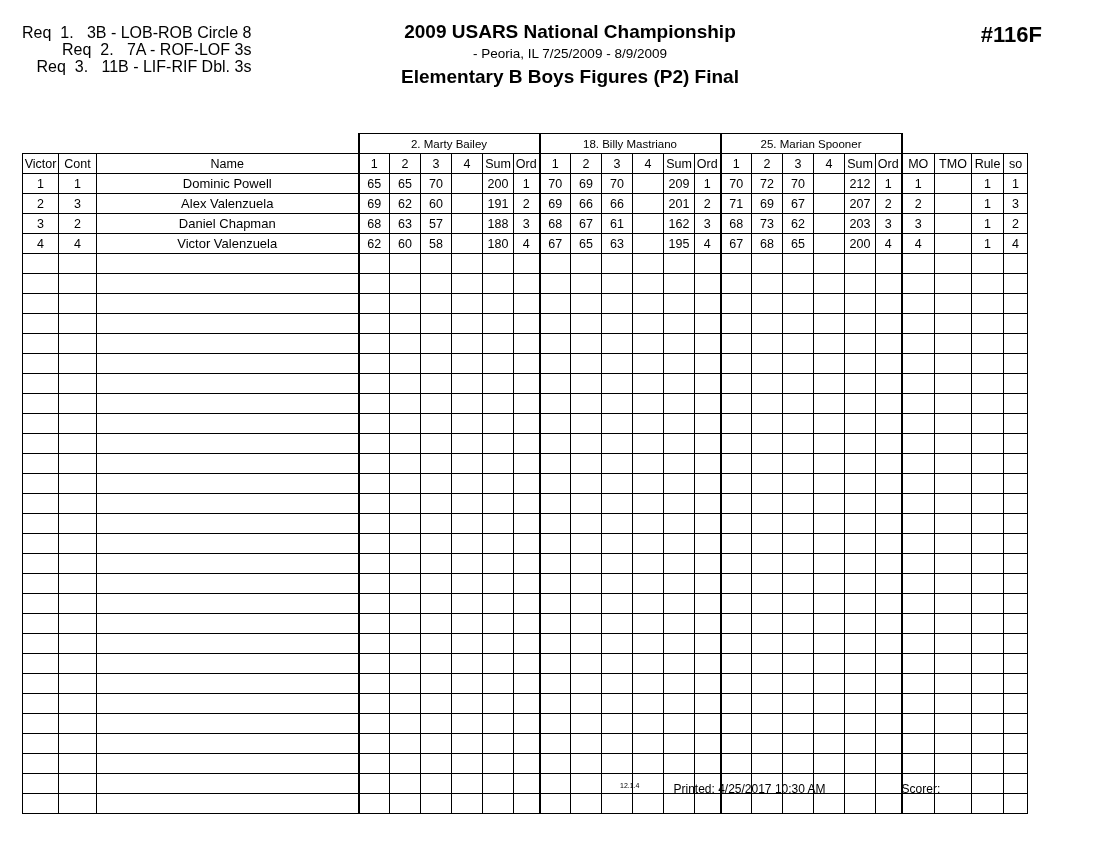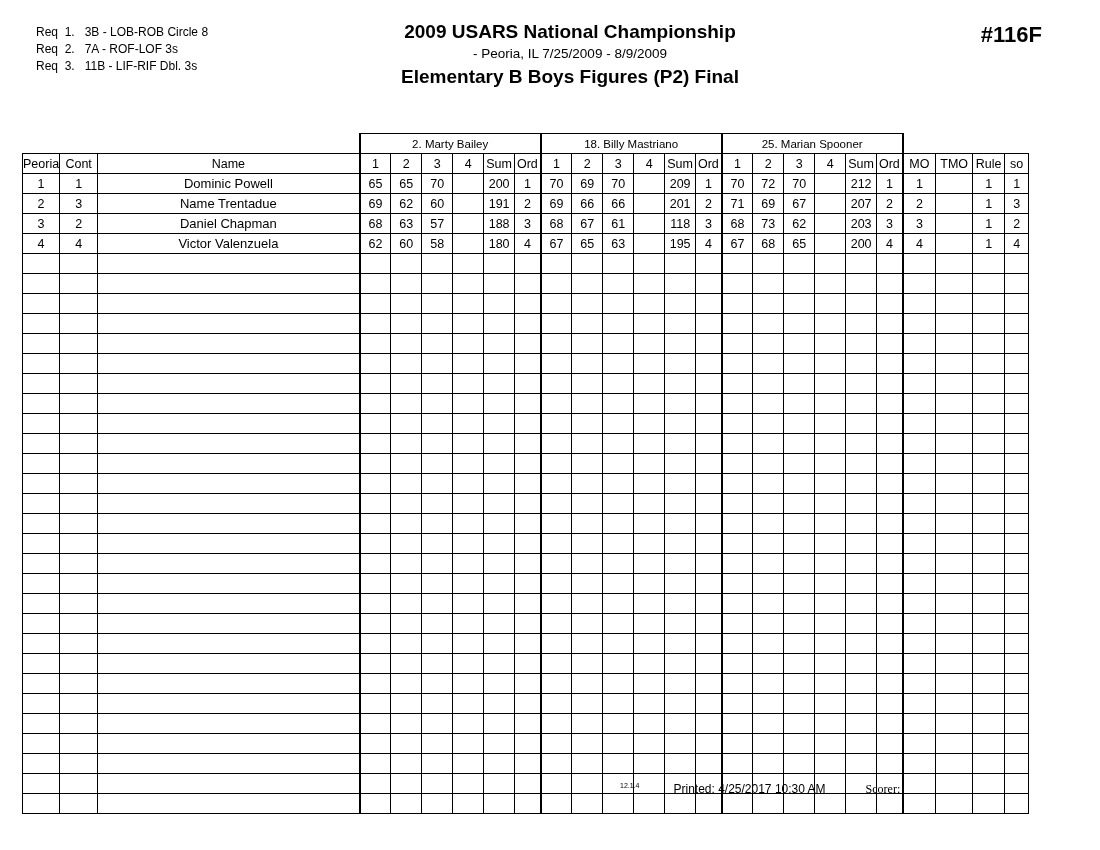--- a/index.html
+++ b/index.html
@@ -12,24 +12,25 @@
     height: 850px;
     position: relative;
     font-family: "Liberation Sans", sans-serif;
     color: #000000;
     overflow: hidden;
   }
 
   
   .reqs {
     position: absolute;
-    left: 36px;
+    left: 22px;
     top: 24px;
-    font-size: 12px;
+    font-size: 16px;
     line-height: 17px;
+    text-align: right;
   }
   .req-line { white-space: pre; }
 
   
   .title-block {
     position: absolute;
     left: 0;
     right: 0;
     top: 20px;
     text-align: center;
@@ -126,21 +127,21 @@
     left: 620px;
     top: 782px;
     font-size: 12px;
     white-space: nowrap;
   }
   .footer .tiny {
     font-size: 7px;
     vertical-align: super;
   }
   .footer .printed { margin-left: 6px; padding-left: 28px; }
-  .footer .scorer { margin-left: 40px; font-family: Liberation Serif, serif; }
+  .footer .scorer { margin-left: 76px; }
 </style>
 </head>
 <body>
 
 <div class="reqs">
   <div class="req-line">Req  1.   3B - LOB-ROB Circle 8</div>
   <div class="req-line">Req  2.   7A - ROF-LOF 3s</div>
   <div class="req-line">Req  3.   11B - LIF-RIF Dbl. 3s</div>
 </div>
 
@@ -162,21 +163,21 @@
     <td class="judge-hdr thick-left" colspan="6">2.  Marty Bailey</td>
     <td class="judge-hdr thick-left" colspan="6">18.  Billy  Mastriano</td>
     <td class="judge-hdr thick-left thick-right" colspan="6">25.  Marian  Spooner</td>
     <td class="c-mo noborder"></td>
     <td class="c-tmo noborder"></td>
     <td class="c-rule noborder"></td>
     <td class="c-so noborder"></td>
   </tr>
 
   <tr class="hdr-row">
-    <td class="c-place">Peoria</td>
+    <td class="c-place">Victor</td>
     <td class="c-cont">Cont</td>
     <td class="c-name hdr-left">Name</td>
 
     <td class="c-num thick-left">1</td>
     <td class="c-num">2</td>
     <td class="c-num">3</td>
     <td class="c-num">4</td>
     <td class="c-sum">Sum</td>
     <td class="c-ord">Ord</td>
 
@@ -225,21 +226,21 @@
         <td class="c-sum sum-cell">212</td>
         <td class="c-ord ord-cell thick-right">1</td>
         <td class="c-mo mo-cell">1</td>
         <td class="c-tmo mo-cell"></td>
         <td class="c-rule rule-cell">1</td>
         <td class="c-so so-cell">1</td>
       </tr>
       <tr class="data-row">
         <td class="c-place place-cell">2</td>
         <td class="c-cont cont-cell">3</td>
-        <td class="c-name name-cell">Name Trentadue</td>
+        <td class="c-name name-cell">Alex Valenzuela</td>
         <td class="c-num num-cell thick-left">69</td>
         <td class="c-num num-cell">62</td>
         <td class="c-num num-cell">60</td>
         <td class="c-num num-cell"></td>
         <td class="c-sum sum-cell">191</td>
         <td class="c-ord ord-cell">2</td>
         <td class="c-num num-cell thick-left">69</td>
         <td class="c-num num-cell">66</td>
         <td class="c-num num-cell">66</td>
         <td class="c-num num-cell"></td>
@@ -263,21 +264,21 @@
         <td class="c-num num-cell thick-left">68</td>
         <td class="c-num num-cell">63</td>
         <td class="c-num num-cell">57</td>
         <td class="c-num num-cell"></td>
         <td class="c-sum sum-cell">188</td>
         <td class="c-ord ord-cell">3</td>
         <td class="c-num num-cell thick-left">68</td>
         <td class="c-num num-cell">67</td>
         <td class="c-num num-cell">61</td>
         <td class="c-num num-cell"></td>
-        <td class="c-sum sum-cell">118</td>
+        <td class="c-sum sum-cell">162</td>
         <td class="c-ord ord-cell">3</td>
         <td class="c-num num-cell thick-left">68</td>
         <td class="c-num num-cell">73</td>
         <td class="c-num num-cell">62</td>
         <td class="c-num num-cell"></td>
         <td class="c-sum sum-cell">203</td>
         <td class="c-ord ord-cell thick-right">3</td>
         <td class="c-mo mo-cell">3</td>
         <td class="c-tmo mo-cell"></td>
         <td class="c-rule rule-cell">1</td>

